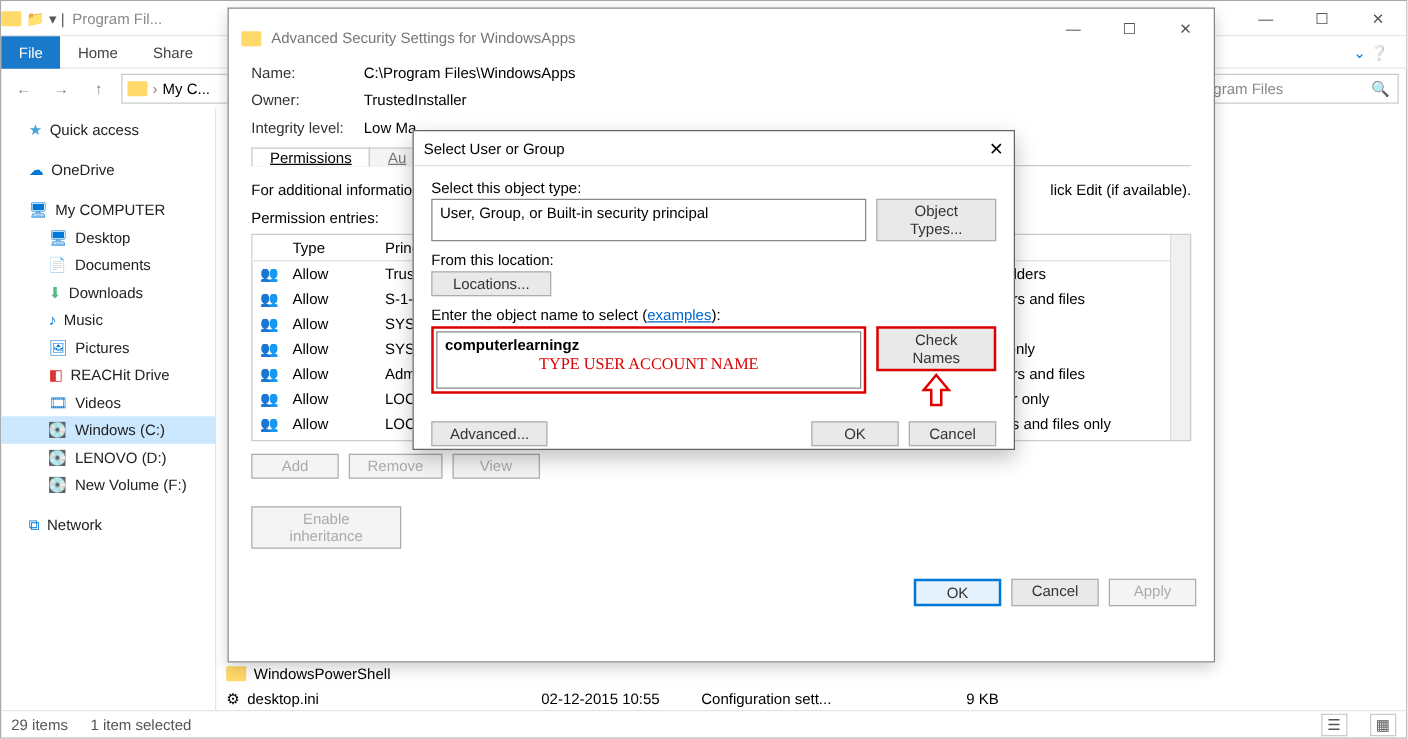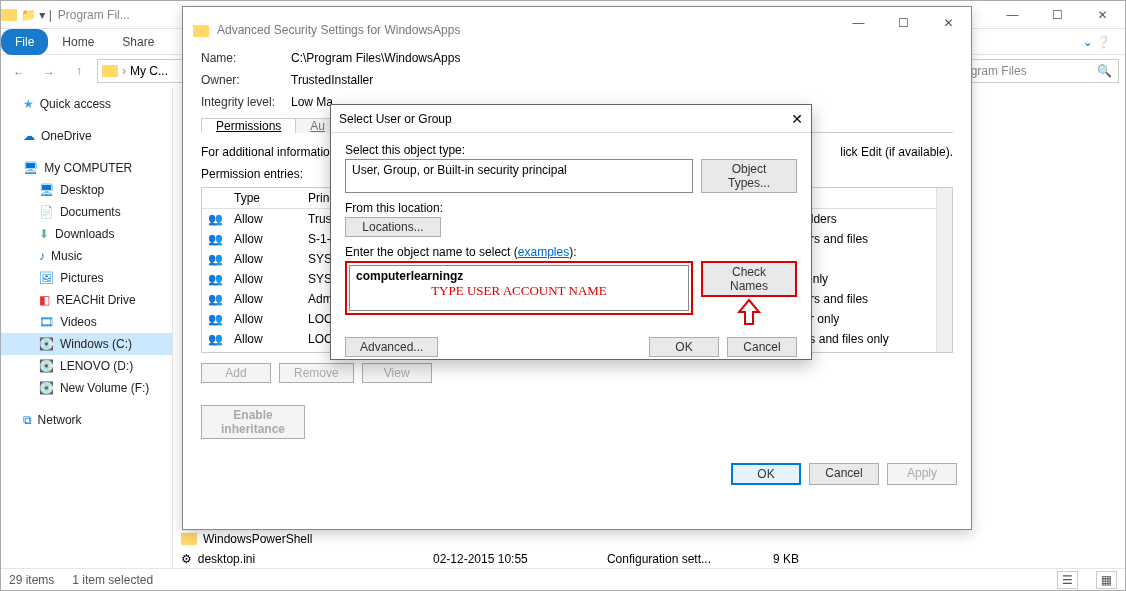--- a/index.html
+++ b/index.html
@@ -2,21 +2,21 @@
 <html><head>
 <meta charset="utf-8">
 <style>
 * { box-sizing: border-box; font-family: "Segoe UI", Tahoma, sans-serif; font-size: 12px; }
 body { margin: 0; background: #fff; width: 1126px; height: 591px; overflow: hidden; position: relative; }
 .window { position: absolute; background: #fff; border: 1px solid #aaa; }
 .titlebar { display: flex; align-items: center; height: 28px; background: #fff; border-bottom: 1px solid #e5e5e5; }
 .titlebar .title { flex: 1; color: #888; font-size: 12px; }
 .winbtn { width: 45px; height: 28px; display: flex; align-items: center; justify-content: center; color: #555; }
 .ribbon-tabs { display: flex; align-items: center; height: 26px; background: #fff; border-bottom: 1px solid #e5e5e5; }
-.ribbon-tab { padding: 0 14px; height: 26px; display: flex; align-items: center; color: #444; border-radius: 11px; }
+.ribbon-tab { padding: 0 14px; height: 26px; display: flex; align-items: center; color: #444; }
 .ribbon-tab.file { background: #1979ca; color: #fff; }
 .navbar { display: flex; align-items: center; height: 32px; padding: 2px 6px; gap: 6px; }
 .navbtn { width: 24px; height: 24px; display: flex; align-items: center; justify-content: center; color: #888; }
 .addressbar { flex: 1; border: 1px solid #ccc; height: 24px; display: flex; align-items: center; padding: 0 4px; gap: 4px; }
 .searchbar { width: 190px; border: 1px solid #ccc; height: 24px; display: flex; align-items: center; padding: 0 6px; justify-content: space-between; color: #888; }
 .content { display: flex; height: calc(100% - 28px - 26px - 32px - 22px); }
 .sidebar { width: 172px; border-right: 1px solid #e5e5e5; padding-top: 6px; }
 .side-item { display: flex; align-items: center; height: 22px; padding-left: 22px; gap: 6px; color: #222; }
 .side-item.sub { padding-left: 38px; }
 .side-item.sel { background: #cce8ff; }
@@ -53,21 +53,21 @@
 .inner-dlg .bd { padding: 10px 14px; }
 .input { border: 1px solid #888; padding: 3px 6px; background: #fff; }
 .redbox { border: 2px solid #d00; }
 .red-annot { color: #d00; font-family: Georgia, serif; font-size: 13px; text-align: center; }
 .link { color: #0066cc; text-decoration: underline; }
 .arrow-up { width: 30px; height: 30px; }
 .scrollbar-v { position: absolute; right: 0; top: 0; bottom: 0; width: 16px; background: #f0f0f0; border-left: 1px solid #ddd; }
 .file-row { display: flex; align-items: center; height: 20px; gap: 8px; }
 .file-row .c1 { width: 200px; display: flex; align-items: center; gap: 6px; }
 .file-row .c2 { width: 120px; margin-left: 44px; }
-.file-row .c3 { width: 150px; text-align: right; }
+.file-row .c3 { width: 150px; }
 .file-row .c4 { width: 80px; text-align: right; }
 </style>
 </head>
 <body>
 
 <div class="window" style="left:0; top:0; width:1126px; height:591px;">
   <div class="titlebar">
     <span class="folder-icon"></span>
     <span style="margin-left:4px;color:#555;">📁 ▾ |</span>
     <span class="title" style="margin-left:6px;">Program Fil...</span>
@@ -300,21 +300,21 @@
           </div>
         </div>
     </div>
 
     <div style="margin-top:10px; display:flex; gap:8px;">
       <div class="btn dis">Add</div>
       <div class="btn dis">Remove</div>
       <div class="btn dis">View</div>
     </div>
     <div style="margin-top:22px;">
-      <div class="btn dis" style="width:104px;font-weight:bold;">Enable inheritance</div>
+      <div class="btn dis" style="width:120px;">Enable inheritance</div>
     </div>
   </div>
   <div class="dlg-footer">
     <div class="btn primary">OK</div>
     <div class="btn">Cancel</div>
     <div class="btn dis">Apply</div>
   </div>
 </div>
 
 <div class="inner-dlg" style="left:330px; top:104px; width:482px; height:256px;">

